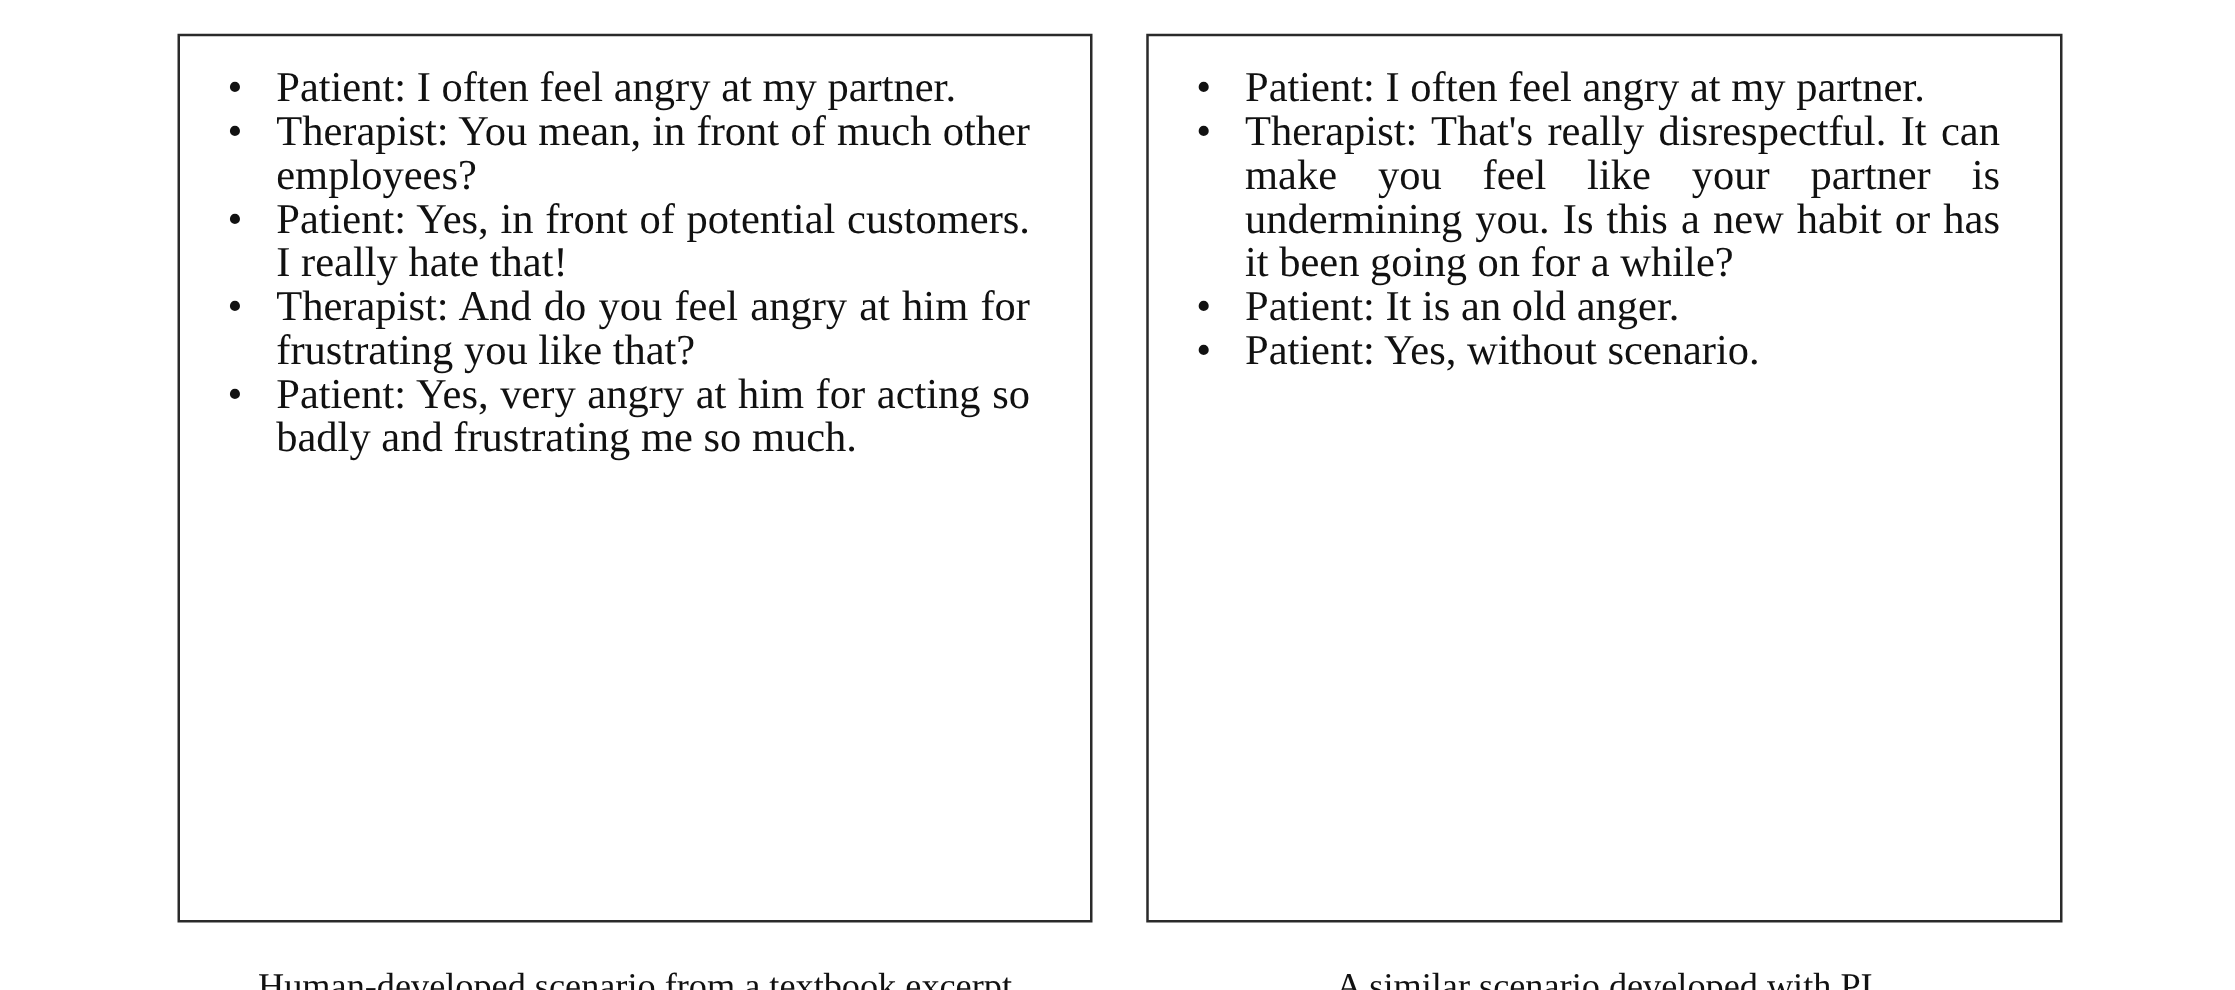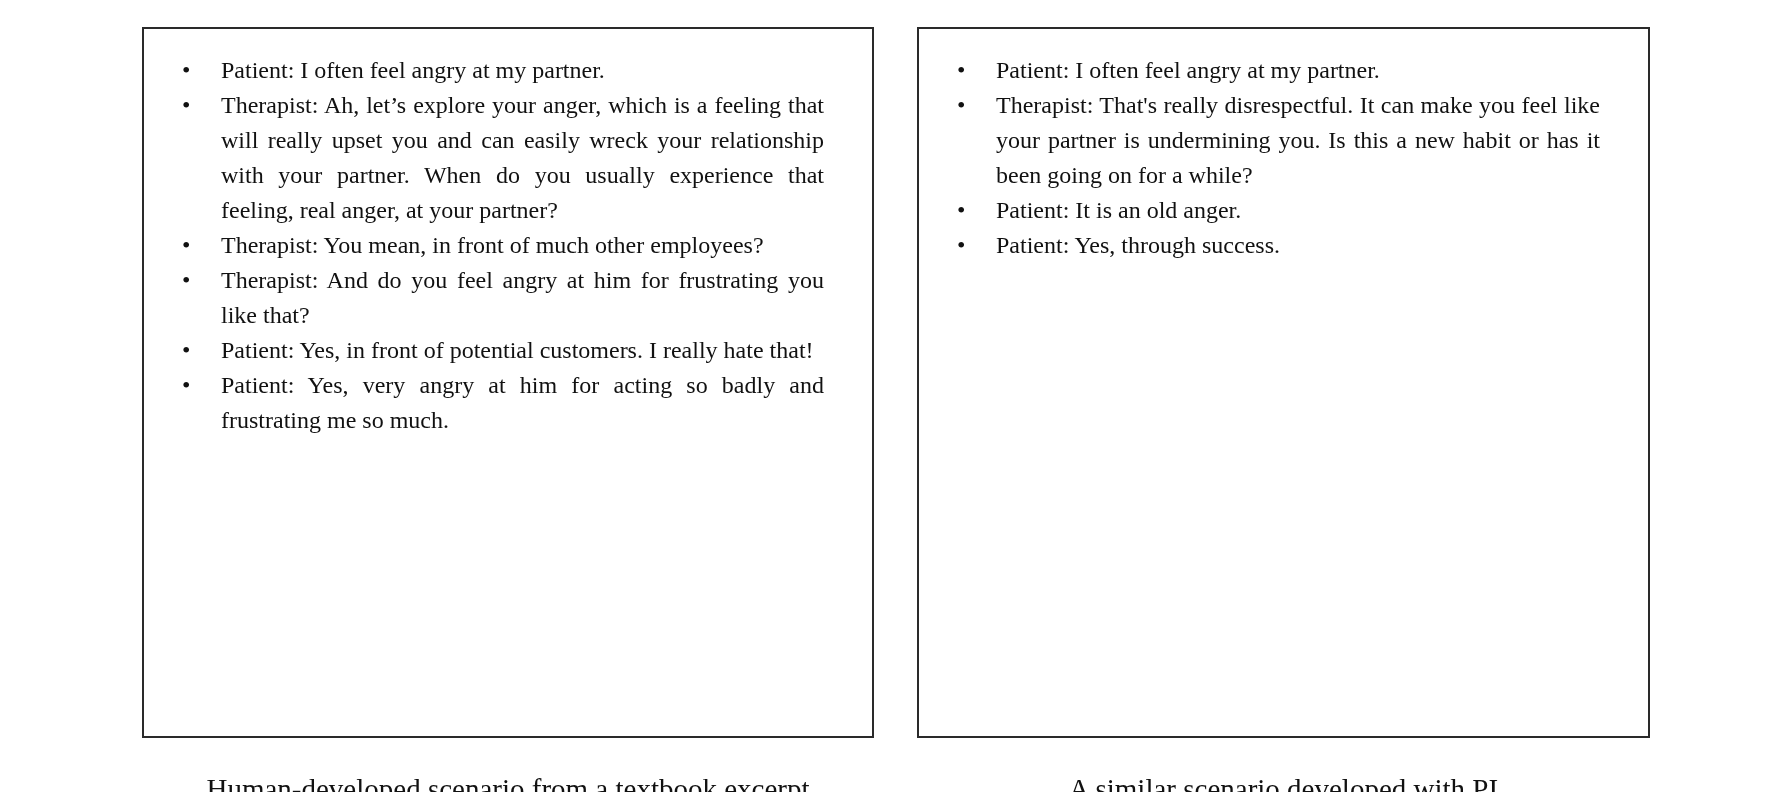--- a/index.html
+++ b/index.html
@@ -34,21 +34,21 @@
   }
   ul.dialogue {
     list-style: none;
     margin: 0;
     padding: 24px 48px 0 0;
   }
   ul.dialogue li {
     position: relative;
     margin: 0;
     padding-left: 77px;
-    font-size: 24px;
+    font-size: 34px;
     line-height: 35px;
     text-align: justify;
   }
   ul.dialogue li::before {
     content: "\2022";
     position: absolute;
     left: 38px;
     top: 0;
   }
   .caption {
@@ -63,35 +63,34 @@
 </style>
 </head>
 <body>
 
 <div class="figure">
 
   <div class="panel panel-left">
     <div class="scenario-box">
       <ul class="dialogue">
           <li>Patient: I often feel angry at my partner.</li>
-          <li>Therapist: Ah, let’s explore your anger, which is a feeling that will really upset you and can easily wreck your relationship with your partner. When do you usually experience that feeling, real anger, at your partner?</li>
           <li>Therapist: You mean, in front of much other employees?</li>
+          <li>Patient: Yes, in front of potential customers. I really hate that!</li>
           <li>Therapist: And do you feel angry at him for frustrating you like that?</li>
-          <li>Patient: Yes, in front of potential customers. I really hate that!</li>
           <li>Patient: Yes, very angry at him for acting so badly and frustrating me so much.</li>
         </ul>
     </div>
     <div class="caption">Human-developed scenario from a textbook excerpt</div>
   </div>
 
   <div class="panel panel-right">
     <div class="scenario-box">
       <ul class="dialogue">
           <li>Patient: I often feel angry at my partner.</li>
           <li>Therapist: That's really disrespectful. It can make you feel like your partner is undermining you. Is this a new habit or has it been going on for a while?</li>
           <li>Patient: It is an old anger.</li>
-          <li>Patient: Yes, through success.</li>
+          <li>Patient: Yes, without scenario.</li>
         </ul>
     </div>
     <div class="caption">A similar scenario developed with PI</div>
   </div>
 
 </div>
 
 </body></html>

